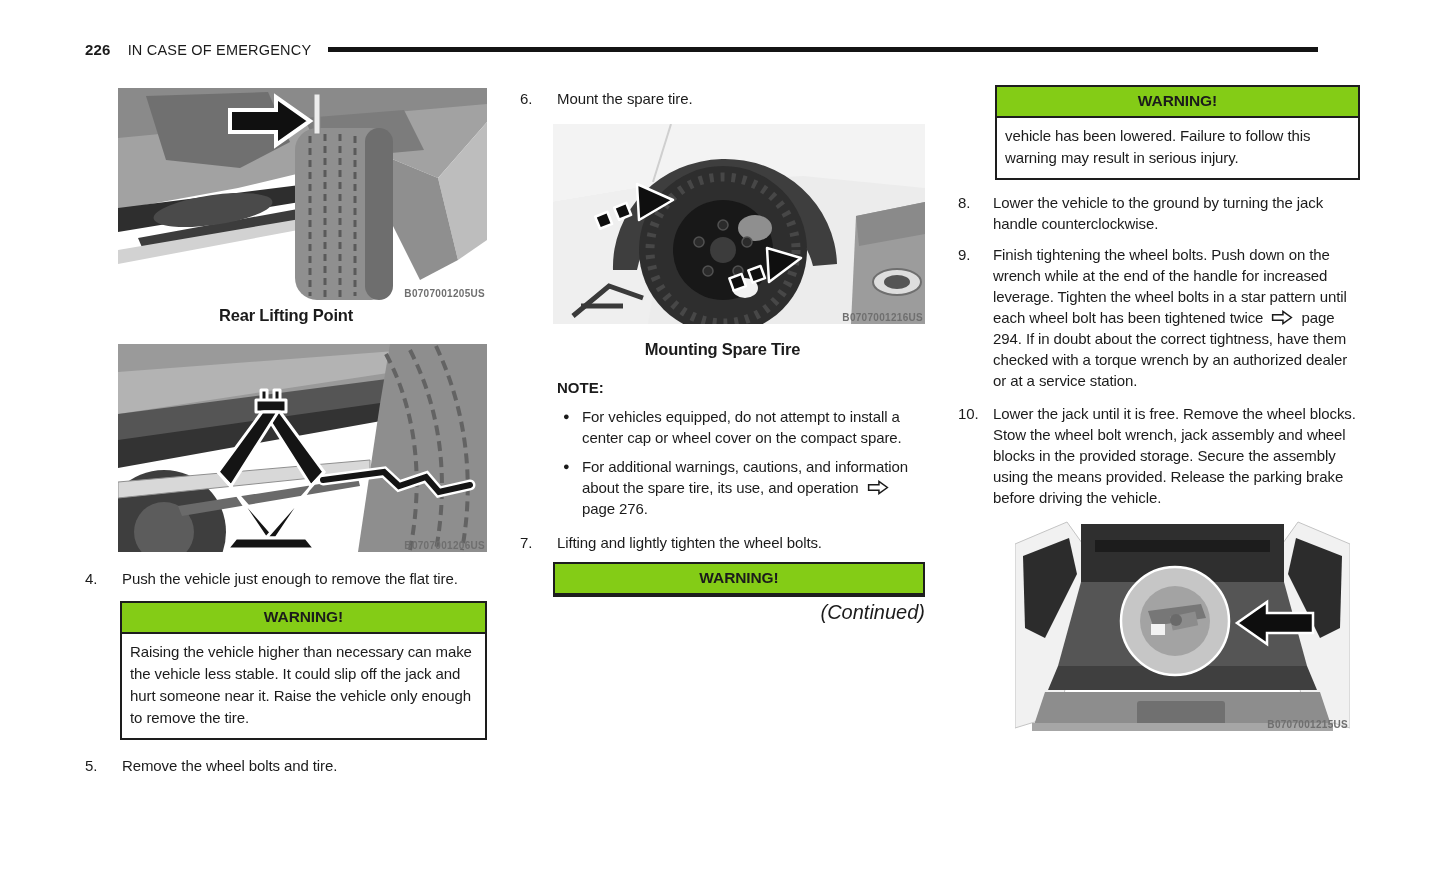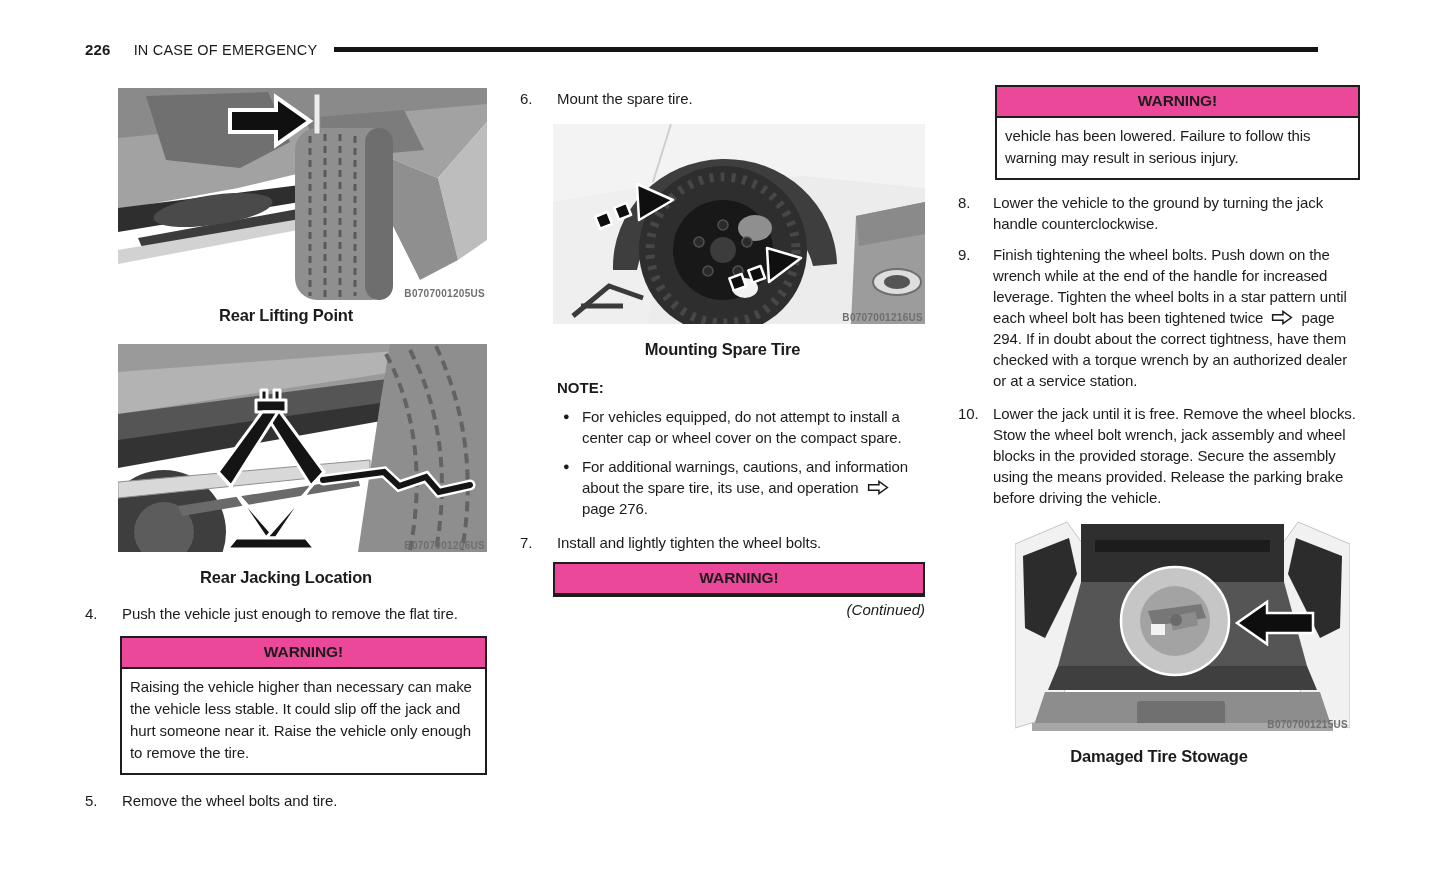--- a/index.html
+++ b/index.html
@@ -2,21 +2,21 @@
 <html><head>
 <meta charset="utf-8">
 <style>
   html,body { margin:0; padding:0; background:#ffffff; }
   body { width:1445px; height:875px; font-family:"Liberation Sans", sans-serif; color:#1b1b1b; -webkit-font-smoothing:antialiased; }
   .page { position:relative; width:1403px; height:875px; overflow:hidden; background:#fff; }
 
   
   .page-header { position:absolute; left:85px; top:41px; right:85px; display:flex; align-items:center; }
   .page-num { font-weight:bold; font-size:15px; letter-spacing:.2px; }
-  .section-title { margin-left:23px; font-size:14.5px; letter-spacing:.2px; }
+  .section-title { margin-left:17px; font-size:14.5px; letter-spacing:.2px; }
   .header-rule { flex:1; height:5px; background:#141414; margin-left:17px; }
 
   
   .col { position:absolute; top:85px; }
   .col-left  { left:85px;  width:402px; }
   .col-mid   { left:520px; width:405px; }
   .col-right { left:958px; width:402px; }
 
   
   .fig { position:relative; margin-left:33px; width:369px; }
@@ -30,30 +30,30 @@
   .step { display:flex; margin-top:14px; font-size:15px; line-height:21px; letter-spacing:-.1px; }
   .step-num { width:37px; flex:none; }
   .col-right .step-num { width:35px; }
   .step-text { flex:1; }
 
   
   .box { margin-left:35px; margin-top:12px; border:2px solid #1d1d1d; background:#fff; }
   .col-mid .box { margin-left:33px; }
   .col-right .box { margin-left:37px; }
   .box-title { text-align:center; font-weight:bold; font-size:15.5px; padding:5px 0 6px; border-bottom:2px solid #1d1d1d; letter-spacing:-.1px; }
-  .box-title.warn { background:#ec4899; }
+  .box-title.warn { background:#84cc16; }
   .box-body { padding:7px 8px 9px; font-size:15px; line-height:22px; letter-spacing:-.1px; }
 
   
   .note-label { font-weight:bold; font-size:15px; margin-top:18px; margin-left:37px; line-height:21px; }
   .note-bullet { display:flex; margin-top:8px; margin-left:43px; font-size:15px; line-height:21px; letter-spacing:-.1px; }
   .bullet-glyph { width:19px; flex:none; font-size:11px; line-height:21px; }
   .bullet-text { flex:1; }
 
-  .continued { text-align:right; font-style:italic; font-size:15px; margin-top:4px; }
+  .continued { text-align:right; font-style:italic; font-size:20px; margin-top:4px; }
 
   .xref-arrow { display:inline-block; width:22px; height:15px; vertical-align:-2px; margin:0 4px 0 4px; }
 
   
   .mt3{margin-top:3px;} .mt8{margin-top:8px;} .mt9{margin-top:9px;} .mt10{margin-top:10px;}
   .mt12{margin-top:12px;} .mt13{margin-top:13px;} .mt15{margin-top:15px;} .mt16{margin-top:16px;}
   .mt19{margin-top:19px;} .cap-mt8{margin-top:8px;}
 </style>
 </head>
 <body>
@@ -121,21 +121,20 @@
           <polygon points="160,68 144,68 100,128 113,142"></polygon>
           <polygon points="100,128 113,142 148,194 158,194"></polygon>
           <polygon points="206,128 193,142 158,194 148,194"></polygon>
           <polygon points="118,194 188,194 197,205 109,205"></polygon>
         </g>
         <polyline points="205,136 266,128 281,142 308,133 321,148 352,141" fill="none" stroke="#ffffff" stroke-width="11" stroke-linecap="round"></polyline>
         <polyline points="205,136 266,128 281,142 308,133 321,148 352,141" fill="none" stroke="#141414" stroke-width="6" stroke-linecap="round"></polyline>
       </svg>
       <span class="figcode">B0707001206US</span>
     </figure>
-    <div class="figcaption">Rear Jacking Location</div>
 
     <div class="step mt16">
       <span class="step-num">4.</span>
       <span class="step-text">Push the vehicle just enough to remove the flat tire.</span>
     </div>
 
     <div class="box">
       <div class="box-title warn">WARNING!</div>
       <div class="box-body">Raising the vehicle higher than necessary can make the vehicle less stable. It could slip off the jack and hurt someone near it. Raise the vehicle only enough to remove the tire.</div>
     </div>
@@ -208,21 +207,21 @@
       <span class="bullet-glyph">●</span>
       <span class="bullet-text"><span>For additional warnings, cautions, and information about the spare tire, its use, and operation</span>
         <svg class="xref-arrow" viewBox="0 0 22 16">
             <path d="M1 5 H12 V1.5 L21 8 L12 14.5 V11 H1 Z" fill="#ffffff" stroke="#1b1b1b" stroke-width="1.6"></path>
           </svg>
         <span>page 276.</span></span>
     </div>
 
     <div class="step mt13">
       <span class="step-num">7.</span>
-      <span class="step-text">Install and lightly tighten the wheel bolts.</span>
+      <span class="step-text">Lifting and lightly tighten the wheel bolts.</span>
     </div>
 
     <div class="box mt9">
       <div class="box-title warn">WARNING!</div>
     </div>
 
     <div class="continued">(Continued)</div>
   </section>
 
   <section class="col col-right">
@@ -269,16 +268,15 @@
         <rect x="136" y="108" width="14" height="11" fill="#f3f3f3"></rect>
         <rect x="156" y="98" width="26" height="14" fill="#8c8c8c" transform="rotate(-12 169 105)"></rect>
         <circle cx="161" cy="104" r="6" fill="#6a6a6a"></circle>
         <path d="M298 97 H252 V86 L222 107 L252 128 V117 H298 Z" fill="#0e0e0e" stroke="#ffffff" stroke-width="2.5"></path>
         <polygon points="30,176 305,176 318,215 17,215" fill="#8d8d8d"></polygon>
         <rect x="122" y="185" width="88" height="26" rx="3" fill="#707070"></rect>
         <polygon points="17,207 318,207 318,215 17,215" fill="#a6a6a6"></polygon>
       </svg>
       <span class="figcode">B0707001215US</span>
     </figure>
-    <div class="figcaption cap-mt8">Damaged Tire Stowage</div>
   </section>
 
 </div>
 
 </body></html>

